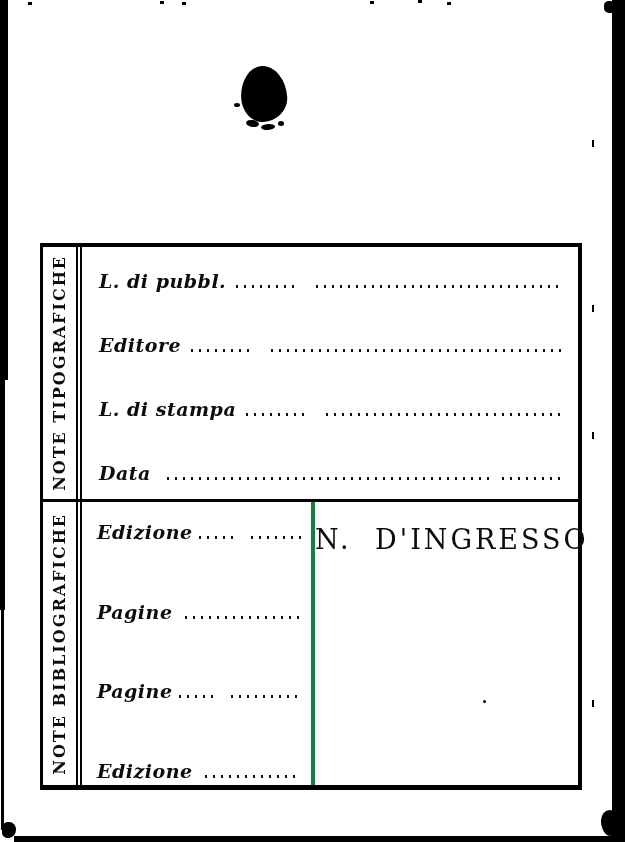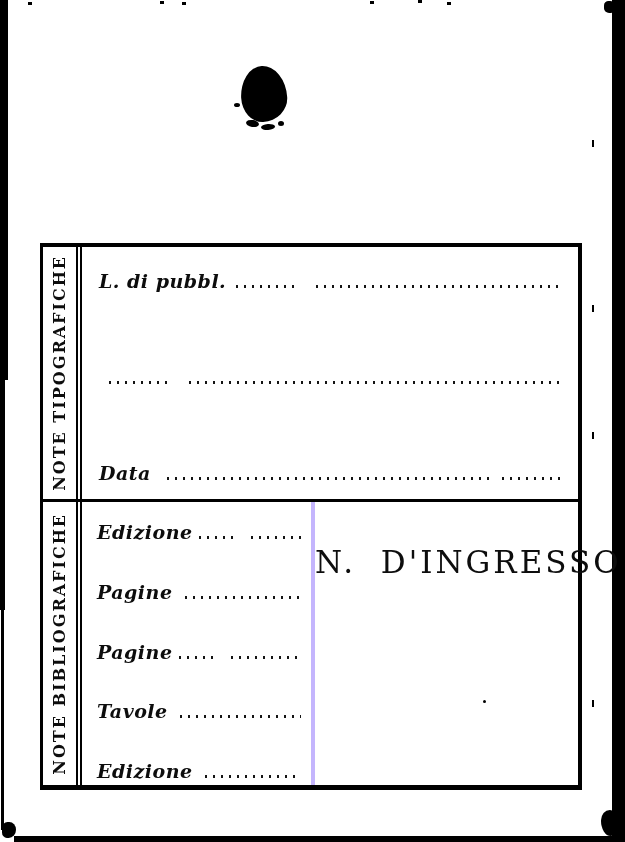--- a/index.html
+++ b/index.html
@@ -39,32 +39,32 @@
   .sec{display:flex;min-height:0;}
   .sec-top{flex:0 0 252px;border-bottom:3px solid #000;}
   .sec-bottom{flex:1;}
   .sec-label-col{flex:0 0 33px;border-right:6px double #000;display:flex;align-items:center;justify-content:center;}
   .vtext{
     writing-mode:vertical-rl;transform:rotate(180deg);
     font-weight:700;font-size:16px;letter-spacing:2px;white-space:nowrap;
   }
   .fields{display:flex;flex-direction:column;justify-content:space-between;box-sizing:border-box;}
   .fields-top{flex:1;padding:20px 12px 16px 17px;}
-  .fields-bottom{flex:0 0 233px;border-right:4px solid #c4b5fd;padding:16px 8px 4px 15px;}
+  .fields-bottom{flex:0 0 233px;border-right:4px solid #15803d;padding:16px 8px 4px 15px;}
   .frow{display:flex;align-items:flex-end;height:24px;}
   .flabel{font-style:italic;font-weight:700;font-size:19px;line-height:1;letter-spacing:.5px;white-space:nowrap;}
   .dots{height:3px;margin:0 0 3px 10px;
     background-image:repeating-linear-gradient(to right,#141414 0 2.5px,transparent 2.5px 8px);}
   .dots.d1{width:64px;}
   .dots.d2{flex:1;margin-left:16px;margin-right:2px;}
   .fields-bottom .dots.d1{width:40px;margin-left:6px;}
   .fields-bottom .dots.d2{margin-left:12px;}
   
   .ingresso{flex:1;position:relative;text-align:center;padding-top:22px;box-sizing:border-box;}
-  .ingresso-title{font-size:31px;letter-spacing:3px;word-spacing:12px;white-space:nowrap;margin-top:20px;}
+  .ingresso-title{font-size:27px;letter-spacing:3px;word-spacing:12px;white-space:nowrap;}
   .ingresso-dot{position:absolute;left:168px;top:198px;width:3px;height:3px;background:#000;border-radius:50%;}
 </style>
 </head>
 <body>
 
 <div class="page">
 
   <div class="art right-band"></div>
   <div class="art right-line" style="background:none;"></div>
   <div class="art bottom-band"></div>
@@ -97,20 +97,26 @@
       <div class="sec-label-col">
         <span class="vtext">NOTE TIPOGRAFICHE</span>
       </div>
       <div class="fields fields-top">
         <div class="frow">
           <span class="flabel">L. di pubbl.</span>
           <span class="dots d1"></span>
           <span class="dots d2"></span>
         </div>
         <div class="frow">
+          <span class="flabel">Editore</span>
+          <span class="dots d1"></span>
+          <span class="dots d2"></span>
+        </div>
+        <div class="frow">
+          <span class="flabel">L. di stampa</span>
           <span class="dots d1"></span>
           <span class="dots d2"></span>
         </div>
         <div class="frow">
           <span class="flabel">Data</span>
           <span class="dots d2"></span>
           <span class="dots d1"></span>
         </div>
       </div>
     </section>
@@ -128,24 +134,20 @@
         <div class="frow">
           <span class="flabel">Pagine</span>
           <span class="dots d2"></span>
         </div>
         <div class="frow">
           <span class="flabel">Pagine</span>
           <span class="dots d1"></span>
           <span class="dots d2"></span>
         </div>
         <div class="frow">
-          <span class="flabel">Tavole</span>
-          <span class="dots d2"></span>
-        </div>
-        <div class="frow">
           <span class="flabel">Edizione</span>
           <span class="dots d2"></span>
         </div>
       </div>
       <div class="ingresso">
         <div class="ingresso-title">N. D'INGRESSO</div>
         <div class="ingresso-dot"></div>
       </div>
     </section>
 

